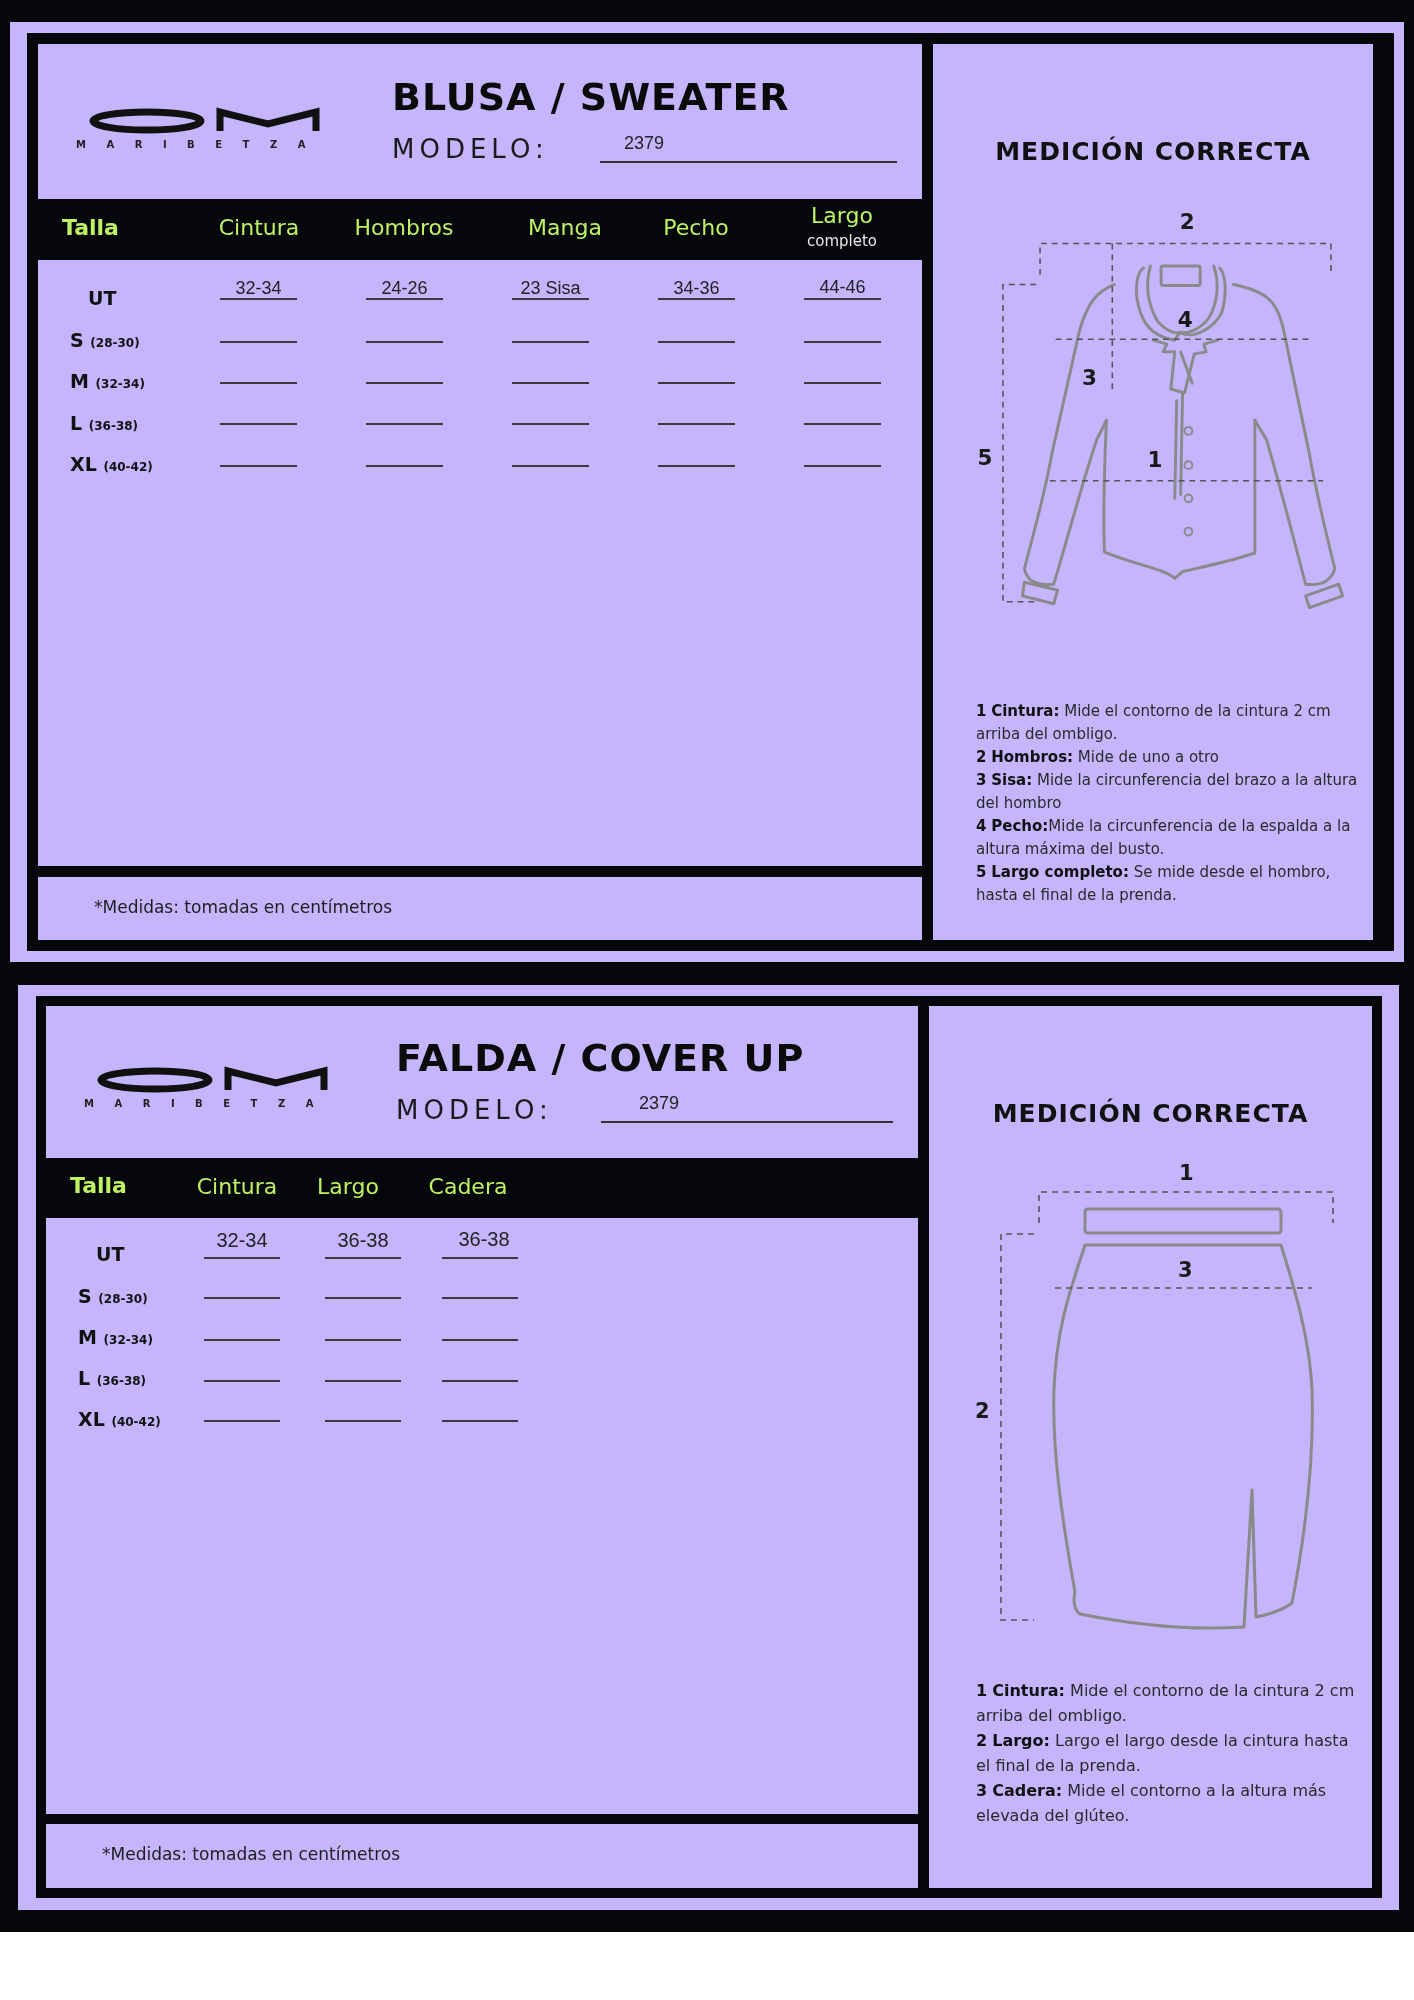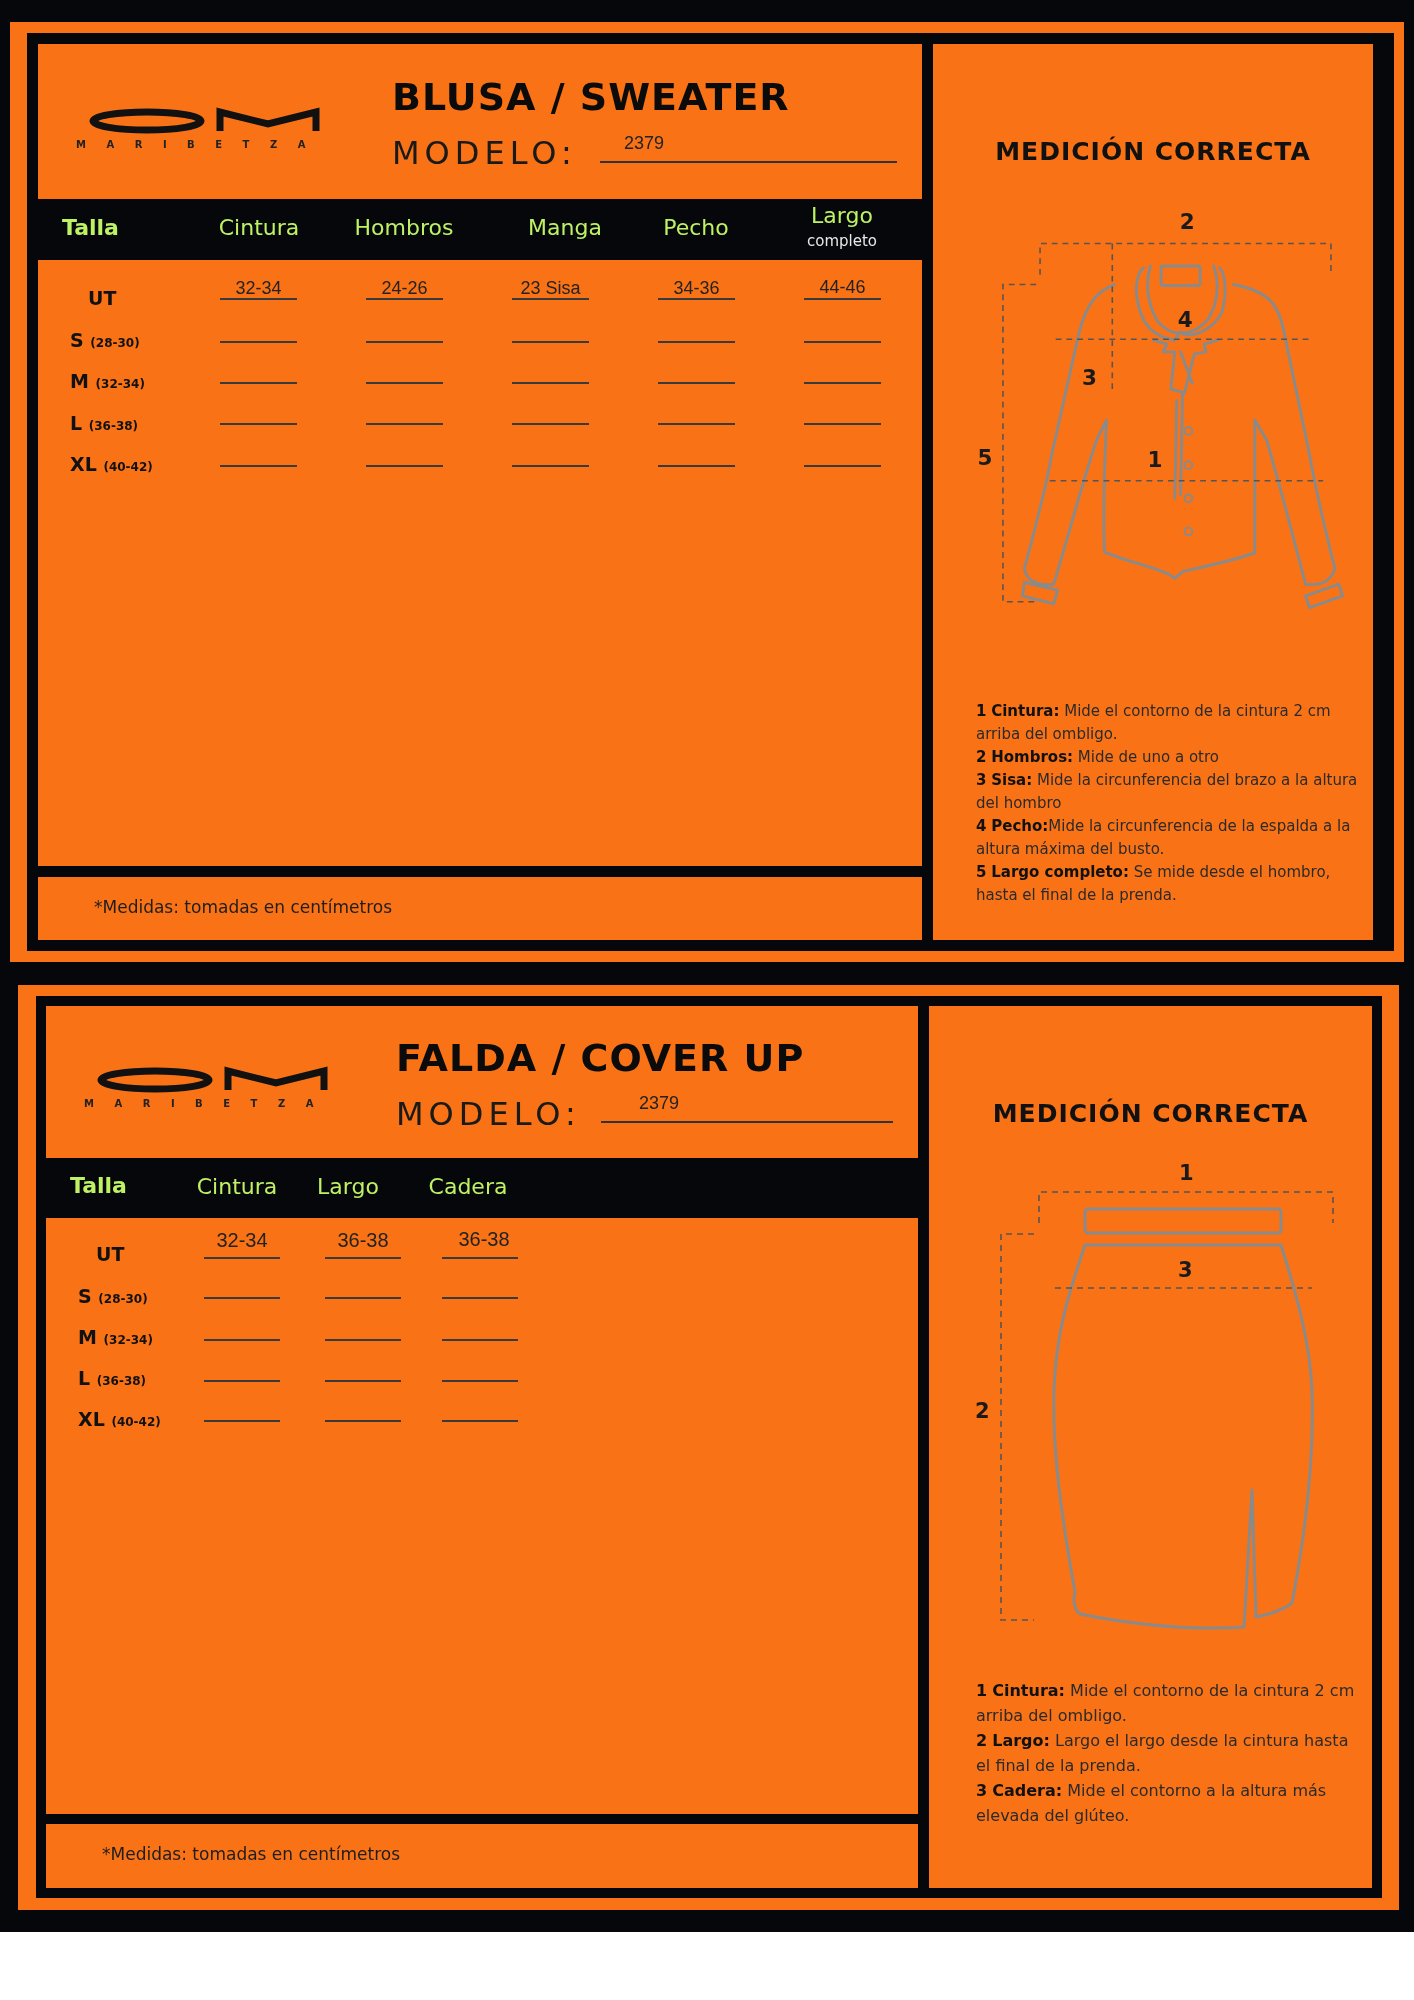--- a/index.html
+++ b/index.html
@@ -1,22 +1,22 @@
 <!DOCTYPE html>
 <html><head>
 <meta charset="utf-8">
 <style>
   html, body { margin:0; padding:0; }
   body { width:1414px; height:2000px; position:relative; background:#ffffff; overflow:hidden;
          font-family:"DejaVu Sans", sans-serif; color:#111; }
   .abs { position:absolute; }
   .blackbg { background:#06070a; }
-  .white { background:#f97316;text-decoration:underline; }
+  .white { background:#c4b5fd;text-decoration:underline; }
   .title { font-family:"DejaVu Sans", sans-serif; font-weight:bold; font-size:38px; letter-spacing:1px; color:#0b0b0b; white-space:nowrap; }
-  .modelo { font-family:"DejaVu Sans", sans-serif; font-size:32px; letter-spacing:5px; color:#1a1a1a; white-space:nowrap; }
+  .modelo { font-family:"DejaVu Sans", sans-serif; font-size:26px; letter-spacing:5px; color:#1a1a1a; white-space:nowrap; }
   .modelo-val { font-family:Liberation Sans, sans-serif; font-size:18px; color:#222; white-space:nowrap; }
   .uline { height:2px; background:#333; }
   .th { color:#bef264; font-family:"DejaVu Sans", sans-serif; font-size:22px; white-space:nowrap; text-align:center; }
   .th.bold { font-weight:bold; font-family:"DejaVu Sans", sans-serif; }
   .th-sub { font-size:15px; color:#e8e8e8; }
   .size-label { font-family:"DejaVu Sans", sans-serif; font-weight:bold; font-size:19px; color:#111; white-space:nowrap; }
   .size-label .range { font-size:12px; }
   .cell-val { font-family:"Liberation Sans", sans-serif; font-size:18px; color:#222; text-align:center; white-space:nowrap; }
   .cell-line { height:2px; background:#3a3a3a; }
   .footer-note { font-family:"DejaVu Sans", sans-serif; font-size:17px; color:#1e1e1e; white-space:nowrap; }

